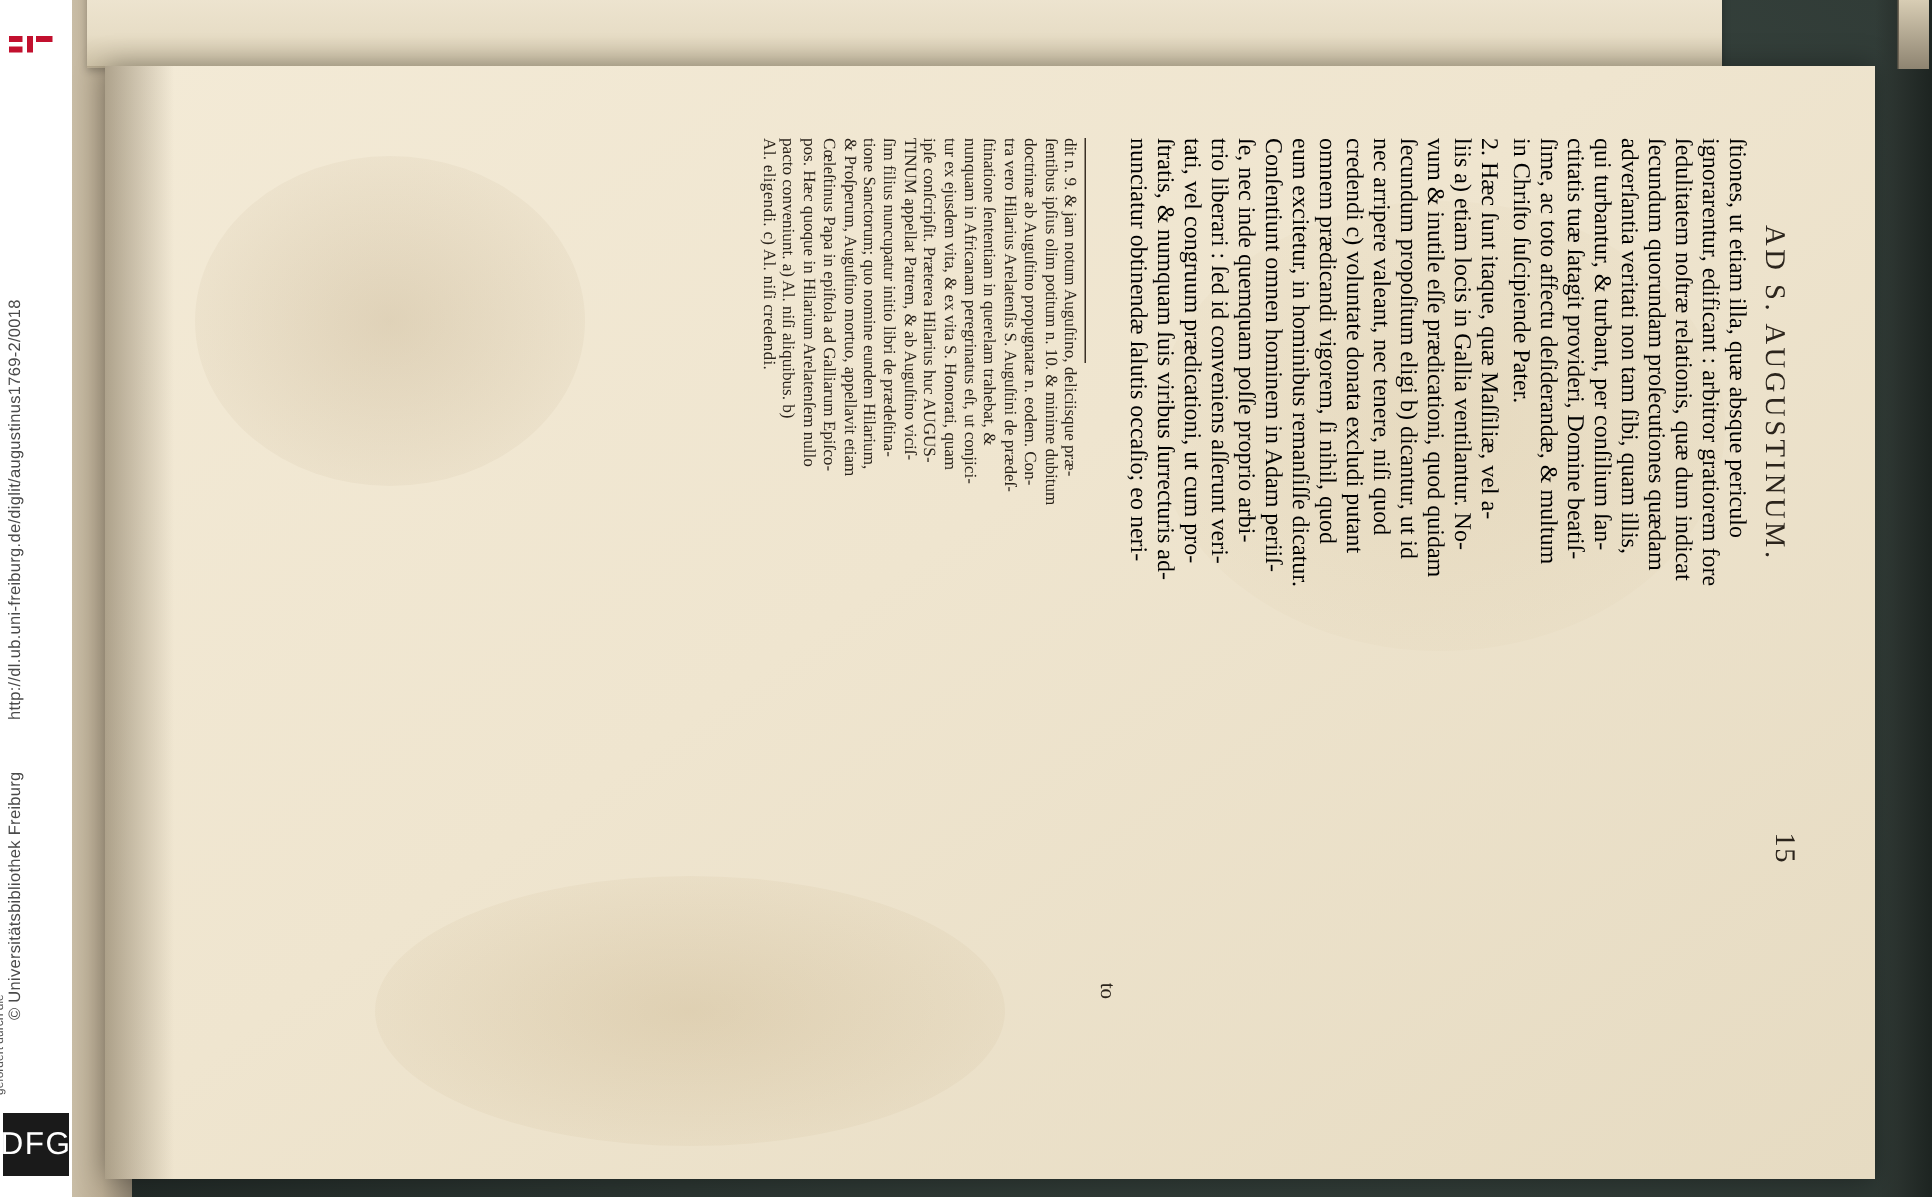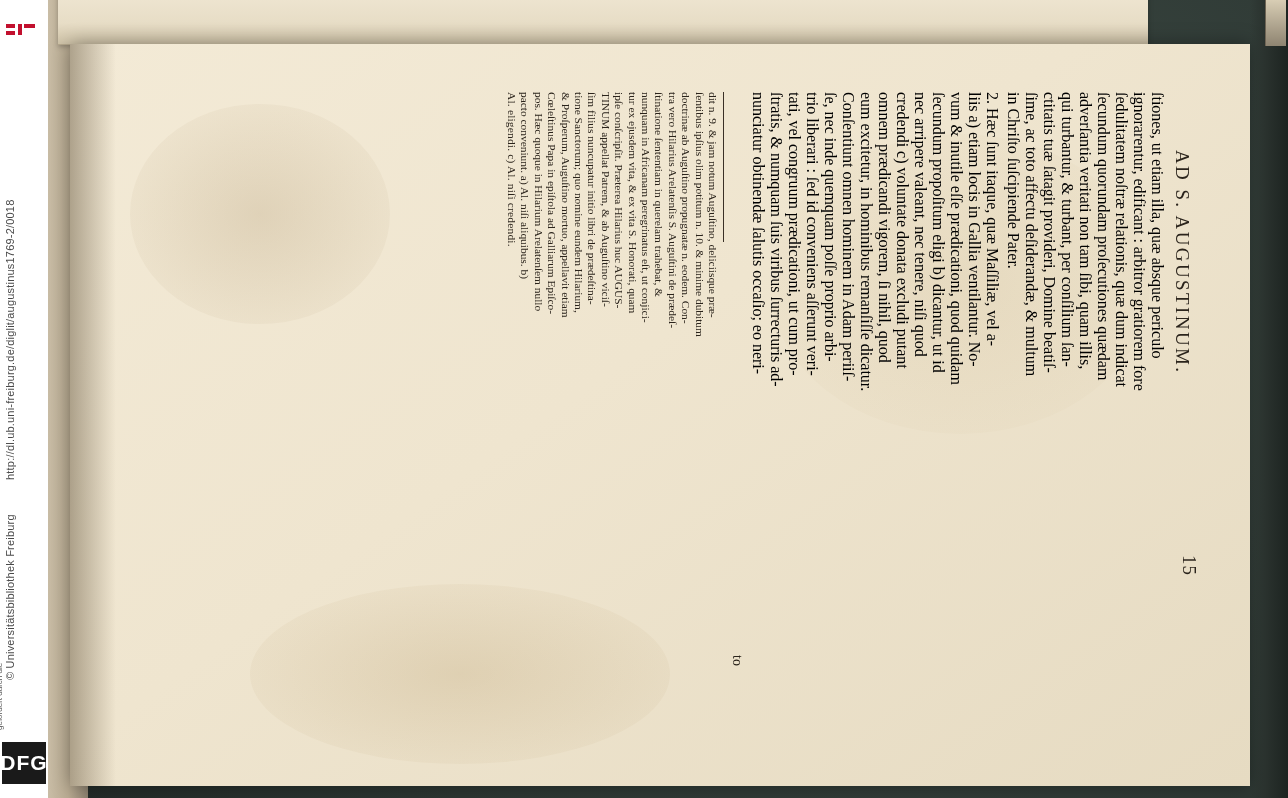--- a/index.html
+++ b/index.html
@@ -83,21 +83,21 @@
   }
   .dfg-logo {
     position: absolute;
     left: 0px;
     bottom: 4px;
     width: 44px;
     height: 42px;
     background: #1a1a1a;
     color: #ffffff;
     font-family: "Liberation Sans", sans-serif;
-    font-weight: bold;
+    font-weight: normal;
     font-size: 21px;
     letter-spacing: 1px;
     display: flex;
     align-items: center;
     justify-content: center;
   }
 
   
   #scan {
     position: absolute;

